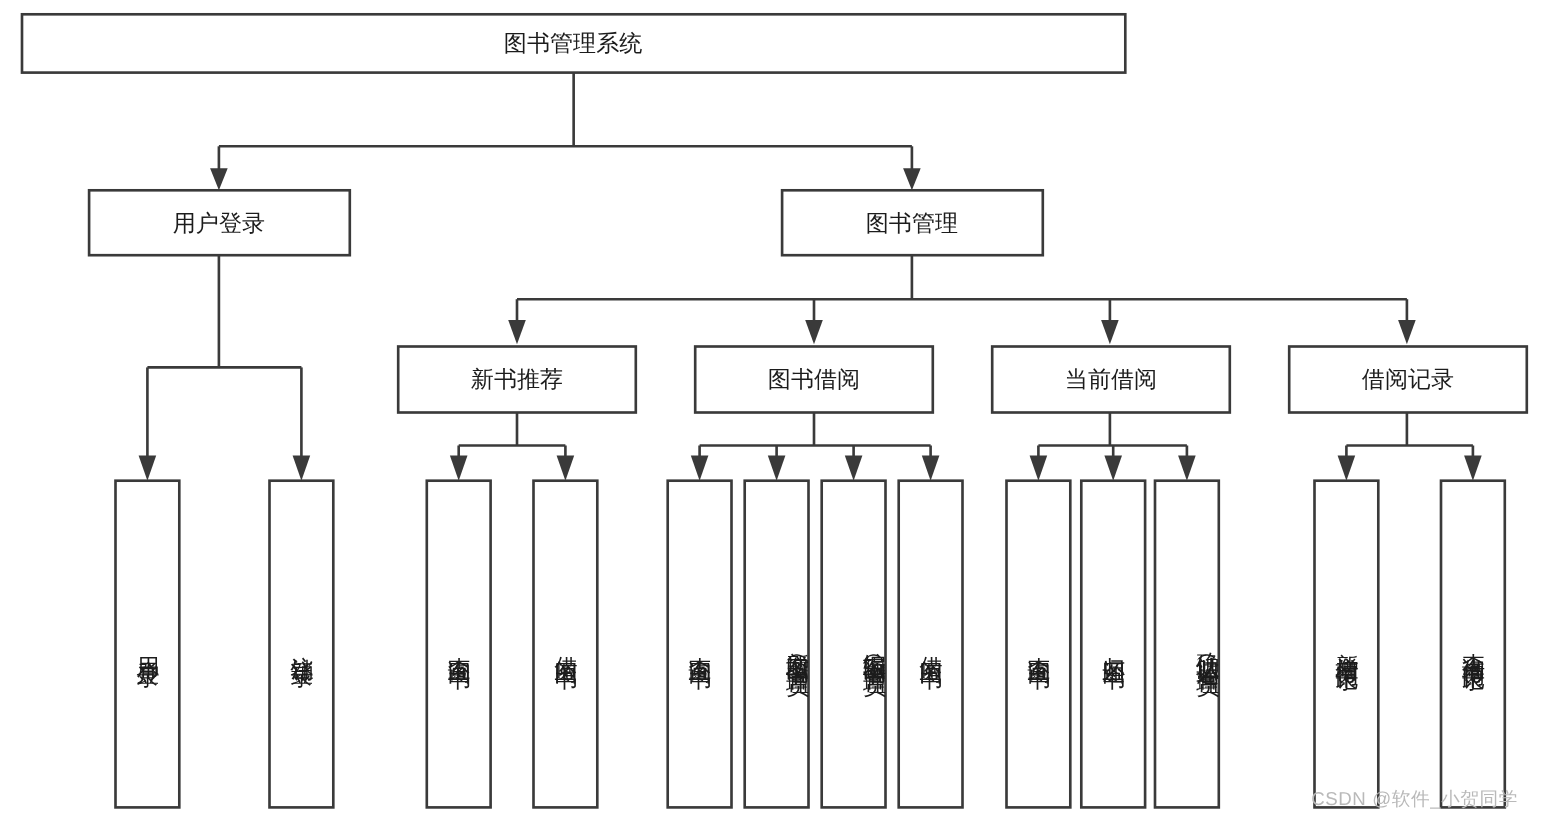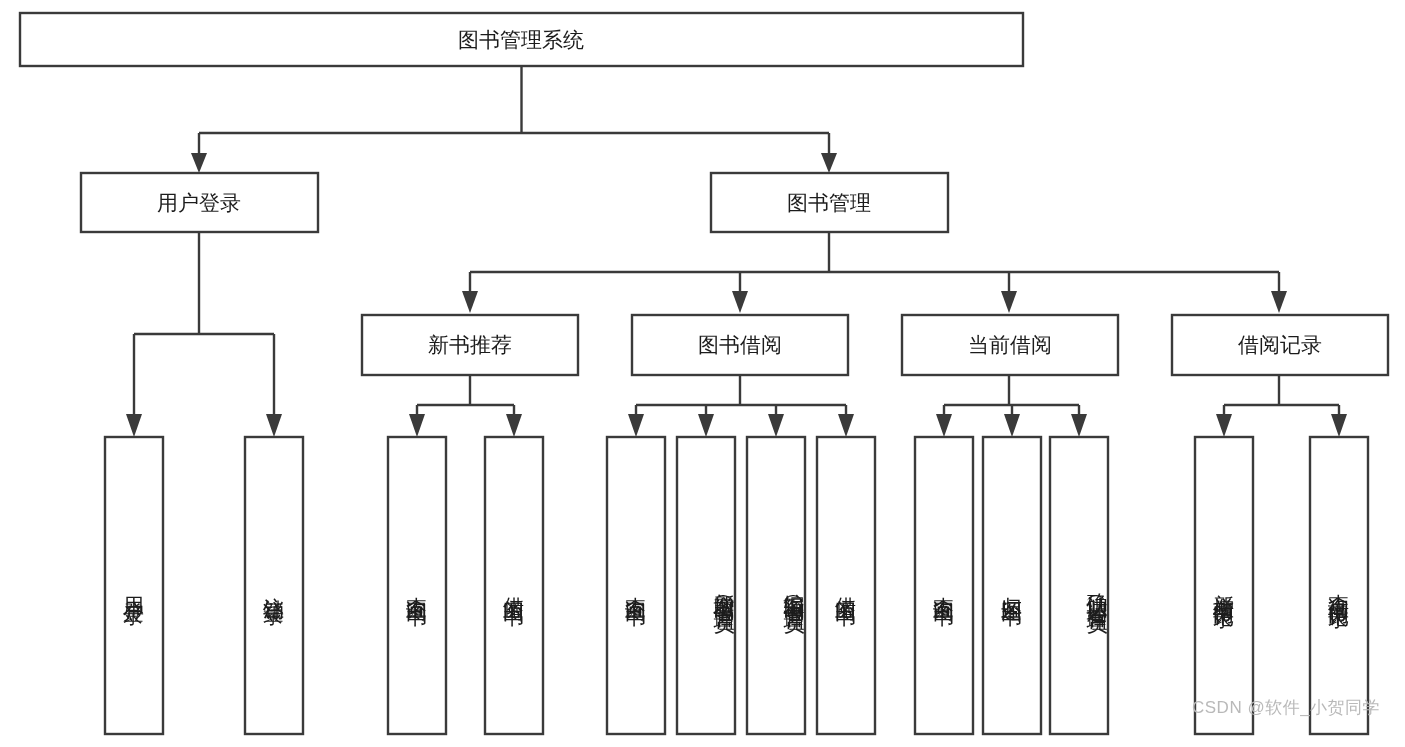--- a/index.html
+++ b/index.html
@@ -216,15 +216,15 @@
   <div class="node-label-v" style="left:747px; top:437px; width:58px; height:297px; align-items:flex-start; padding-top:8px; box-sizing:border-box;">编辑图书（管理员）</div>
   <div class="node-label-v" style="left:817px; top:437px; width:58px; height:297px;">借阅图书</div>
 
   <div class="node-label-v" style="left:915px; top:437px; width:58px; height:297px;">查询图书</div>
   <div class="node-label-v" style="left:983px; top:437px; width:58px; height:297px;">归还图书</div>
   <div class="node-label-v" style="left:1050px; top:437px; width:58px; height:297px; align-items:flex-start; padding-top:8px; box-sizing:border-box;">确认归还（管理员）</div>
 
   <div class="node-label-v" style="left:1195px; top:437px; width:58px; height:297px;">新增借阅记录</div>
   <div class="node-label-v" style="left:1310px; top:437px; width:58px; height:297px;">查询借阅记录</div>
 
-  <div class="watermark" style="left:1192px; top:696px;">CSDN @软件_小贺同学</div>
+  <div class="watermark" style="left:1192px; top:715px;">CSDN @软件_小贺同学</div>
 
 </div>
 
 </body></html>

